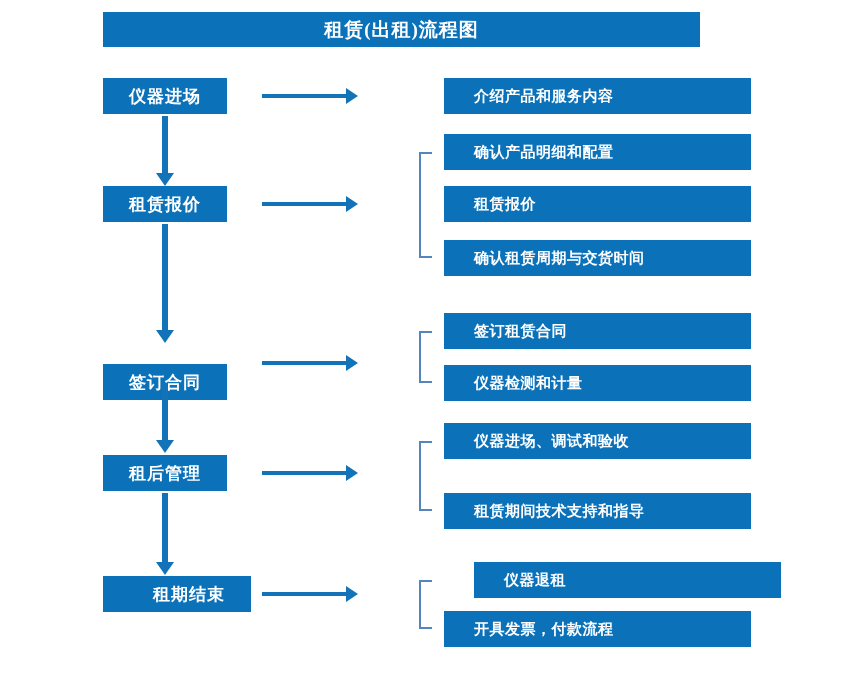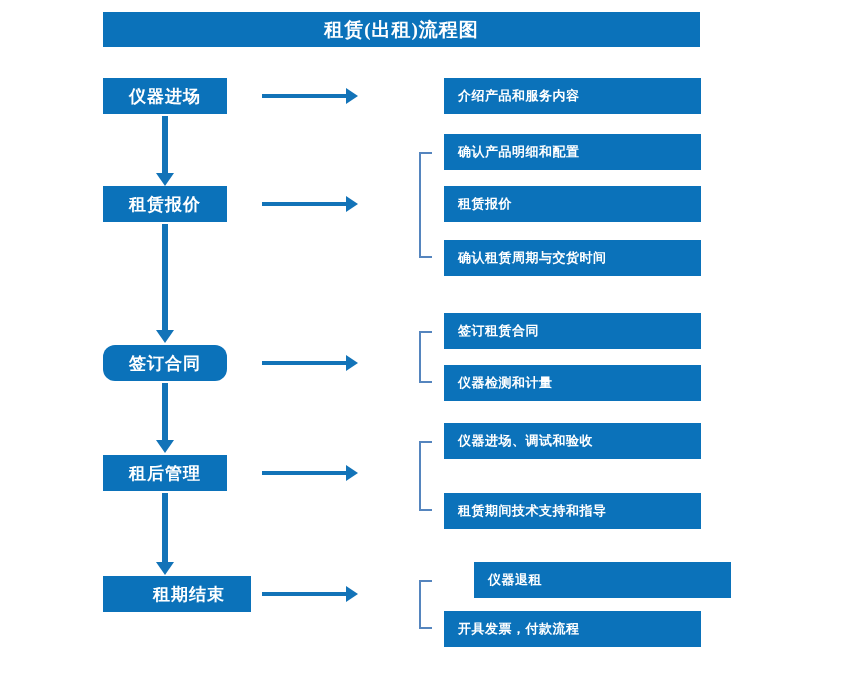--- a/index.html
+++ b/index.html
@@ -48,29 +48,29 @@
     justify-content: center;
     font-size: 17px;
     font-weight: bold;
     letter-spacing: 1px;
   }
 
   
   .detail-box {
     position: absolute;
     left: 444px;
-    width: 257px;
+    width: 307px;
     height: 36px;
     background: #0b72ba;
     color: #ffffff;
     display: flex;
     align-items: center;
-    font-size: 13px;
+    font-size: 15px;
     font-weight: bold;
-    padding-left: 14px;
+    padding-left: 30px;
     box-sizing: border-box;
     letter-spacing: 0.5px;
   }
 
   
   .v-arrow {
     position: absolute;
     left: 162px;
     width: 6px;
     background: #1273b8;
@@ -121,21 +121,21 @@
 </head>
 <body>
 
 <div id="canvas">
 
   <div class="title-bar">租赁(出租)流程图</div>
 
   <div>
     <div class="stage-box" style="top: 78px;">仪器进场</div>
     <div class="stage-box" style="top: 186px;">租赁报价</div>
-    <div class="stage-box" style="top: 345px; border-radius: 12px;">签订合同</div>
+    <div class="stage-box" style="top: 364px;">签订合同</div>
     <div class="stage-box" style="top: 455px;">租后管理</div>
     <div class="stage-box" style="top: 576px; padding-left: 24px;">租期结束</div>
   </div>
 
   <div>
     <div class="v-arrow" style="top: 116px; height: 58px;"></div>
     <div class="v-arrow" style="top: 224px; height: 107px;"></div>
     <div class="v-arrow" style="top: 383px; height: 58px;"></div>
     <div class="v-arrow" style="top: 493px; height: 70px;"></div>
   </div>

